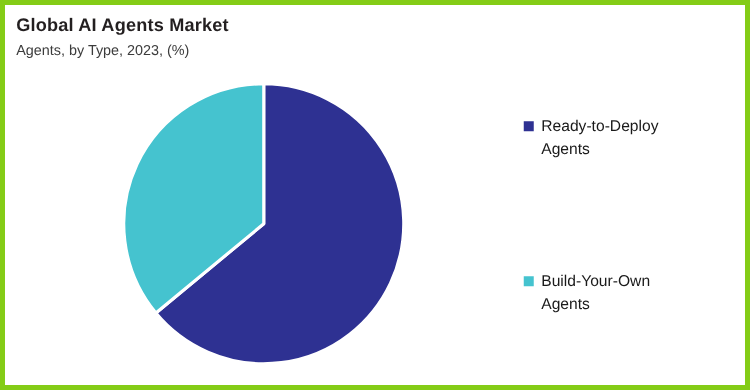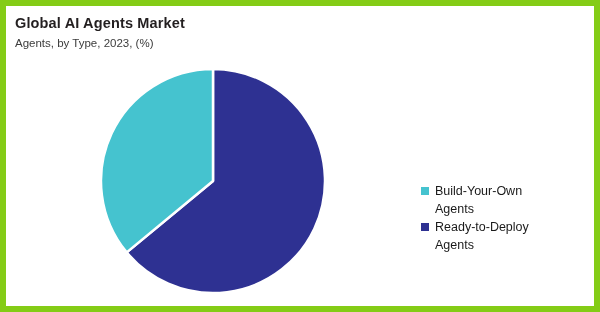--- a/index.html
+++ b/index.html
@@ -8,21 +8,21 @@
     background: #ffffff;
   }
   body {
     font-family: "Liberation Sans", sans-serif;
   }
   #figure {
     position: relative;
     width: 600px;
     height: 312px;
     box-sizing: border-box;
-    border: 6px solid #84cc16;
+    border: 4px solid #84cc16;
     background: #ffffff;
     overflow: hidden;
   }
   #title-block {
     position: absolute;
     left: 9px;
     top: 8px;
     width: 380px;
   }
   #chart-title {
@@ -95,23 +95,23 @@
   <div id="pie-wrap">
     <svg id="pie-svg" viewBox="0 0 226 226" xmlns="http://www.w3.org/2000/svg">
       <g id="pie-slices">
           <path d="M 113 113 L 113.00 1.00 A 112 112 0 1 1 26.70 184.39 Z" fill="#2e3192" stroke="#ffffff" stroke-width="2.5" stroke-linejoin="round"></path>
           <path d="M 113 113 L 26.70 184.39 A 112 112 0 0 1 113.00 1.00 Z" fill="#45c3cf" stroke="#ffffff" stroke-width="2.5" stroke-linejoin="round"></path>
         </g>
     </svg>
   </div>
 
   <div id="legend">
+    <div class="legend-item">
+      <span class="legend-swatch" id="sw0" style="background: rgb(46, 49, 146);"></span>
+      <span class="legend-label">Ready-to-Deploy Agents</span>
+    </div>
     <div class="legend-item second">
       <span class="legend-swatch" id="sw1" style="background: rgb(69, 195, 207);"></span>
       <span class="legend-label">Build-Your-Own Agents</span>
-    </div>
-    <div class="legend-item">
-      <span class="legend-swatch" id="sw0" style="background: rgb(46, 49, 146);"></span>
-      <span class="legend-label">Ready-to-Deploy Agents</span>
     </div>
   </div>
 
 </div>
 
 </body></html>

